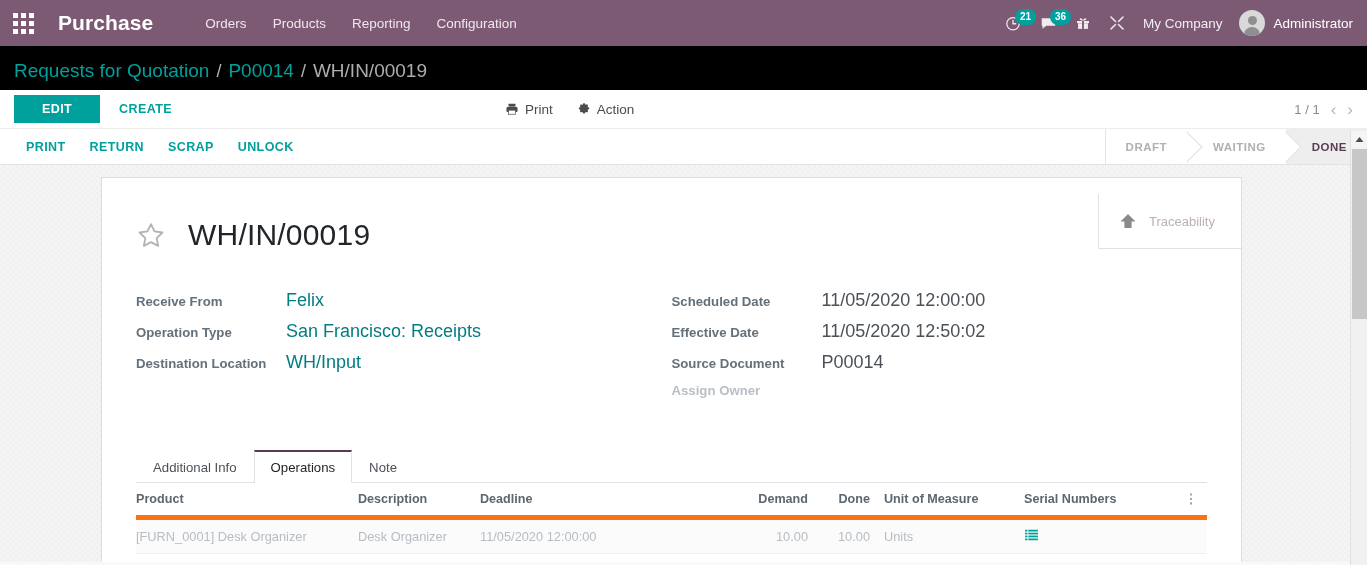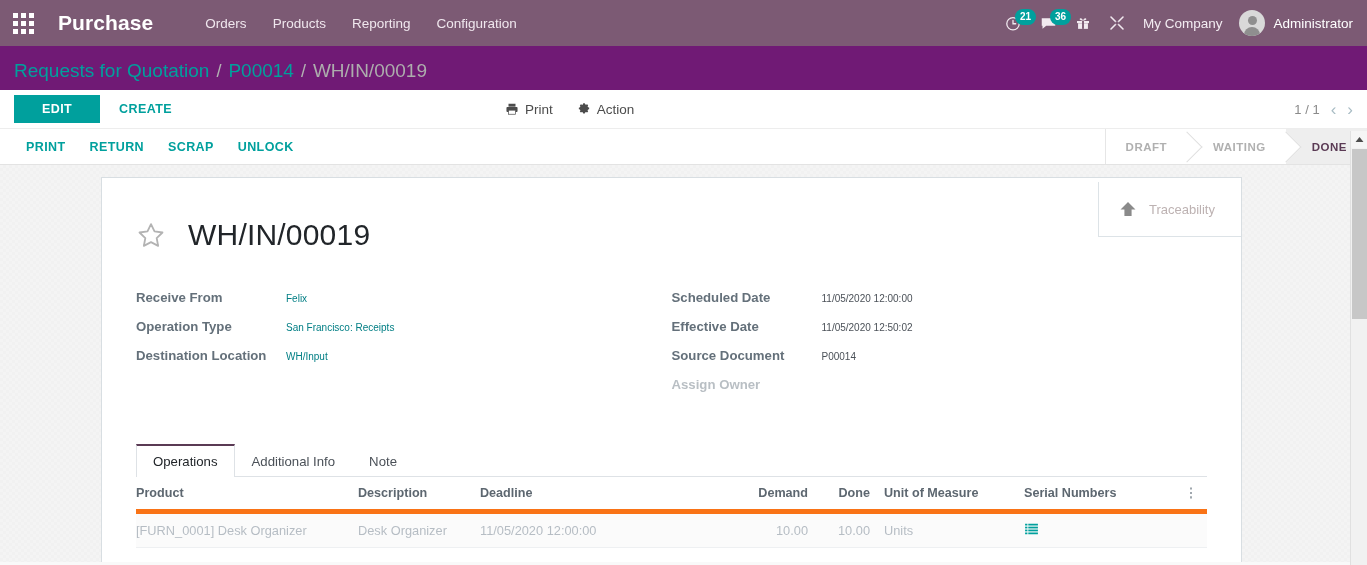--- a/index.html
+++ b/index.html
@@ -87,21 +87,21 @@
     display: flex; align-items: flex-end; justify-content: center;
     overflow: hidden;
   }
   .avatar .head { width: 9px; height: 9px; border-radius: 50%; background: #8f8f8f; position: absolute; margin-bottom: 11px;}
   .avatar-inner { position: relative; width: 26px; height: 26px; display:flex; align-items:flex-end; justify-content:center;}
   .avatar .body { width: 16px; height: 9px; border-radius: 8px 8px 0 0; background: #8f8f8f; }
   .user-name { font-size: 13.5px; color: #ffffff; white-space: nowrap; }
 
   
   .breadcrumb-bar {
-    background: #701a75;
+    background: #000000;
     padding: 14px 0 8px 14px;
     display: flex;
     align-items: baseline;
     gap: 7px;
     font-size: 19px;
   }
   .bc-link { color: #00a09d; cursor: pointer; white-space: nowrap; }
   .bc-sep { color: #b3b3b3; font-size: 18px; }
   .bc-current { color: #adadad; white-space: nowrap; }
 
@@ -259,21 +259,21 @@
     border: 1px solid #d8dee2;
     border-bottom: none;
     width: 1141px;
     min-height: 400px;
     position: relative;
   }
 
   
   .button-box {
     position: absolute;
-    top: 4px; right: 0;
+    top: 16px; right: 0;
     display: flex;
     border-left: 1px solid #dde3e7;
     border-bottom: 1px solid #dde3e7;
     margin-left: 40px;
   }
   .stat-button {
     display: flex; align-items: center; gap: 10px;
     padding: 17px 20px 17px 18px;
     cursor: pointer;
     min-width: 142px;
@@ -308,21 +308,21 @@
     min-height: 19px;
   }
   .field-label {
     width: 150px;
     font-size: 13.2px;
     font-weight: bold;
     color: #64707a;
     white-space: nowrap;
   }
   .field-label.empty { color: #b9bfc4; }
-  .field-value { font-size: 10px; color: #4b5158; white-space: nowrap; }
+  .field-value { font-size: 18px; color: #4b5158; white-space: nowrap; }
   .field-value.link { color: #017e84; cursor: pointer; }
 
   
   .notebook { margin-top: 38px; }
   .tabs {
     display: flex;
     border-bottom: 1px solid #dee2e6;
     padding-left: 0;
   }
   .tab {
@@ -544,22 +544,22 @@
           </div>
           <div class="field-row">
             <span class="field-label empty">Assign Owner</span>
             <span class="field-value"></span>
           </div>
         </div>
       </div>
 
       <div class="notebook">
         <div class="tabs">
+          <div class="tab">Additional Info</div>
           <div class="tab active">Operations</div>
-          <div class="tab">Additional Info</div>
           <div class="tab">Note</div>
         </div>
 
         <table class="lines">
           <thead>
             <tr>
               <th style="width:222px">Product</th>
               <th style="width:122px">Description</th>
               <th style="width:216px">Deadline</th>
               <th class="num" style="width:126px">Demand</th>

